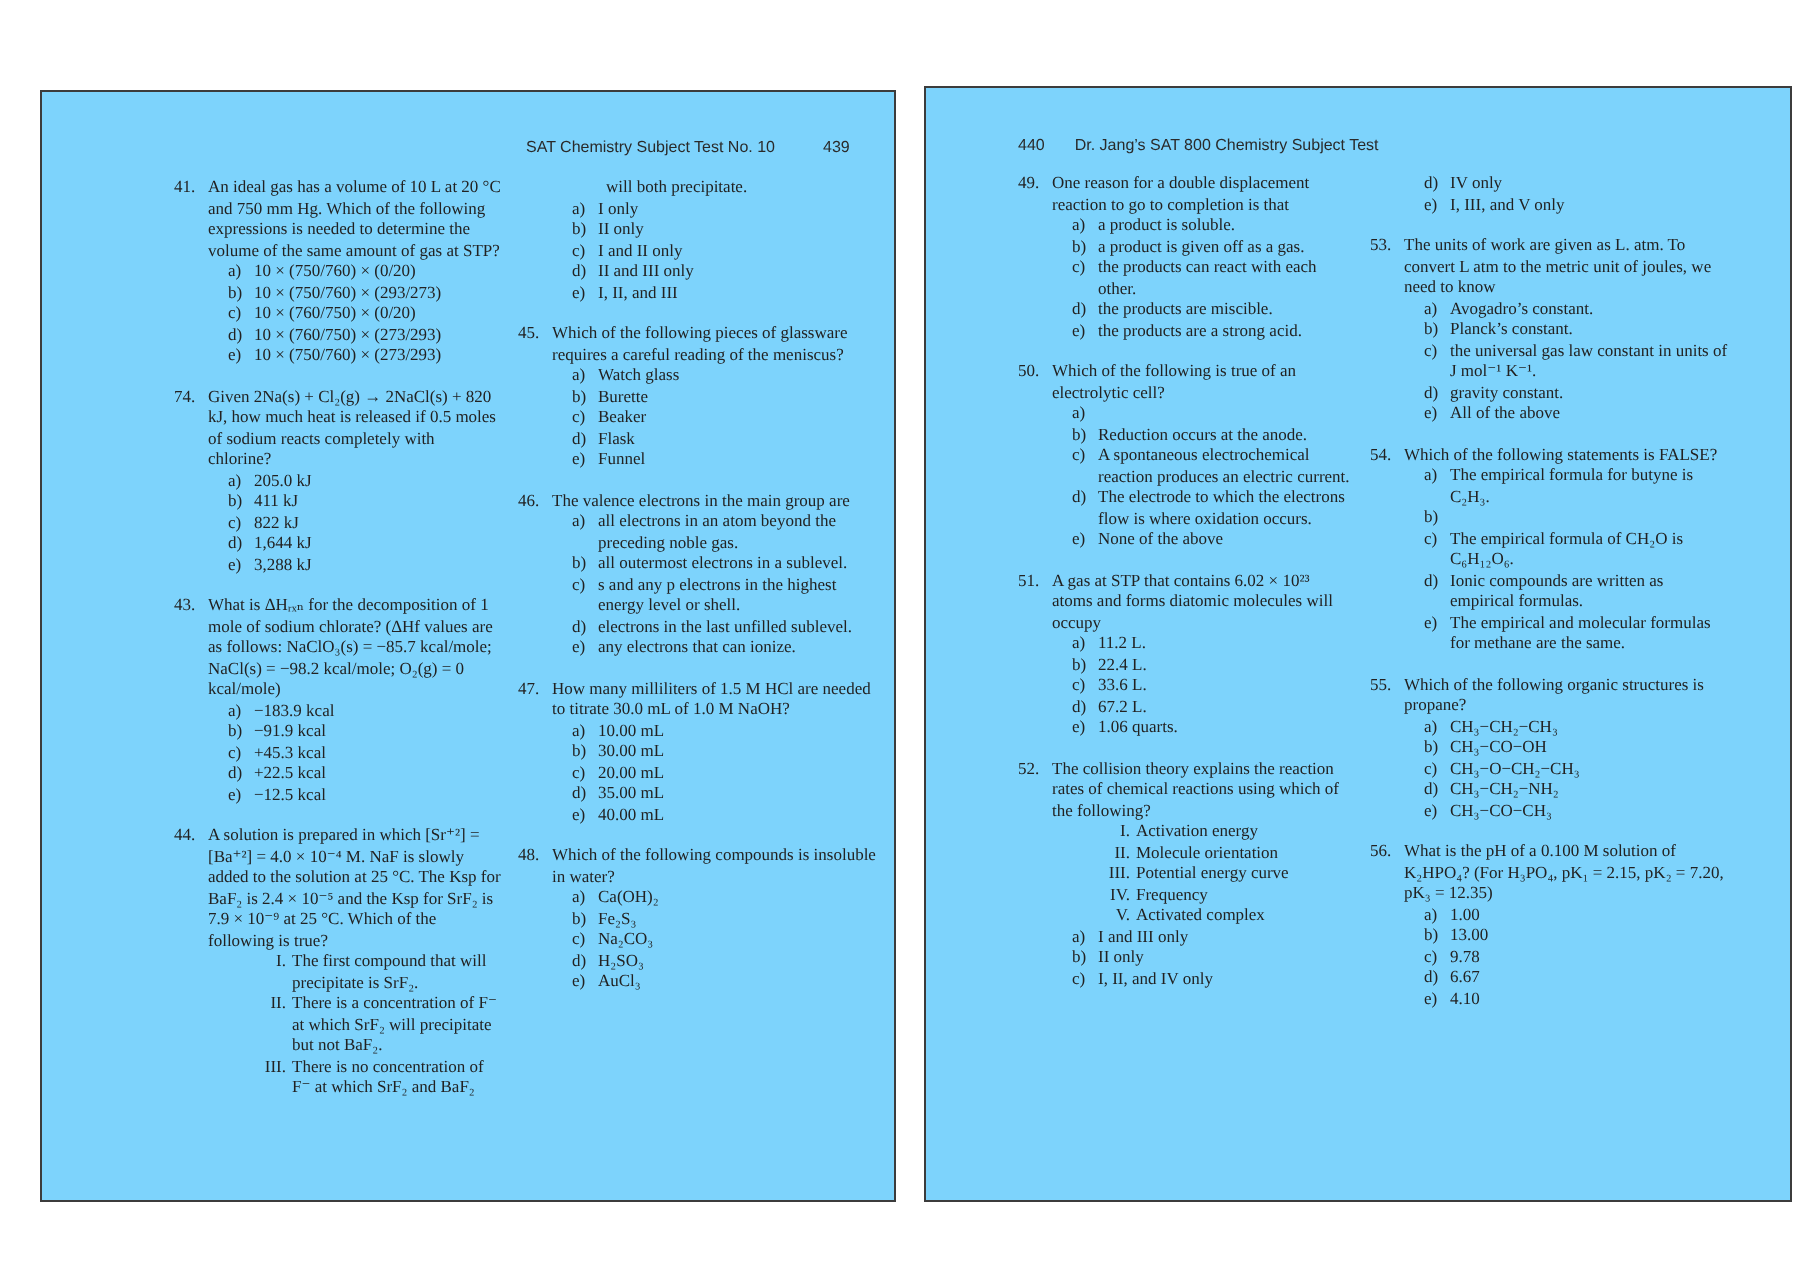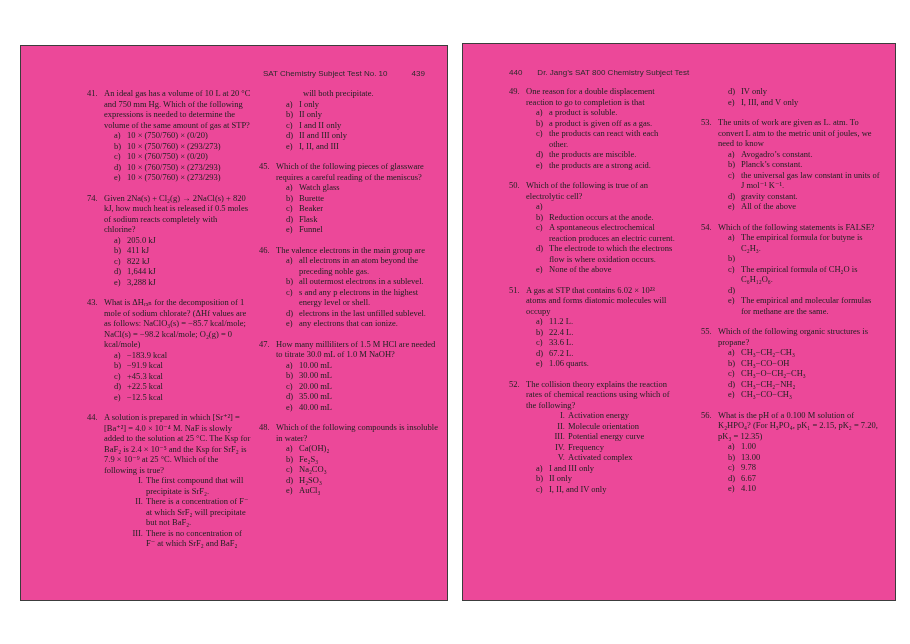--- a/index.html
+++ b/index.html
@@ -12,21 +12,21 @@
     font-family: "Liberation Serif", "DejaVu Serif", serif;
     color: #222222;
   }
   .spread {
     position: relative;
     width: 910px;
     height: 644px;
   }
   .page {
     position: absolute;
-    background: #ec4899;
+    background: #7dd3fc;
     border: 1px solid #3c3c3c;
     box-sizing: border-box;
   }
   .page-left  { left: 20px;  top: 45px; width: 428px; height: 556px; }
   .page-right { left: 462px; top: 43px; width: 434px; height: 558px; }
 
   .page-header {
     display: flex;
     font-family: "Liberation Sans", "DejaVu Sans", sans-serif;
     font-size: 8px;
@@ -34,21 +34,21 @@
     color: #2a2a2a;
     white-space: nowrap;
   }
   .ph-1 { margin: 23px 12px 0 242px; }
   .ph-1 .pnum { margin-left: 24px; }
   .ph-2 { margin: 24px 0 0 46px; }
   .ph-2 .pnum { margin-right: 15px; }
 
   .columns { display: flex; }
   .page-left  .columns { margin: 9px 8px 0 66px; gap: 8px; }
-  .page-right .columns { margin: 8px 8px 0 46px; gap: 24px; }
+  .page-right .columns { margin: 8px 8px 0 46px; gap: 8px; }
   .col { flex: none; }
   .page-left  .col-0 { width: 164px; }
   .page-left  .col-1 { width: 181px; }
   .page-right .col-0 { width: 168px; }
   .page-right .col-1 { width: 180px; }
 
   .question { display: flex; font-size: 8.5px; line-height: 10.5px; }
   .question + .question { margin-top: 10px; }
   .q-num { width: 17px; flex: none; }
   .q-body { flex: 1; min-width: 0; }
@@ -478,20 +478,21 @@
               </div>
               <div class="option">
                 <span class="opt-label">b)</span>
               </div>
               <div class="option">
                 <span class="opt-label">c)</span>
                 <span class="opt-text">The empirical formula of CH₂O is C₆H₁₂O₆.</span>
               </div>
               <div class="option">
                 <span class="opt-label">d)</span>
+                <span class="opt-text">Ionic compounds are written as empirical formulas.</span>
               </div>
               <div class="option">
                 <span class="opt-label">e)</span>
                 <span class="opt-text">The empirical and molecular formulas for methane are the same.</span>
               </div>
             </div>
           </div>
           <div class="question">
             <span class="q-num">55.</span>
             <div class="q-body">

